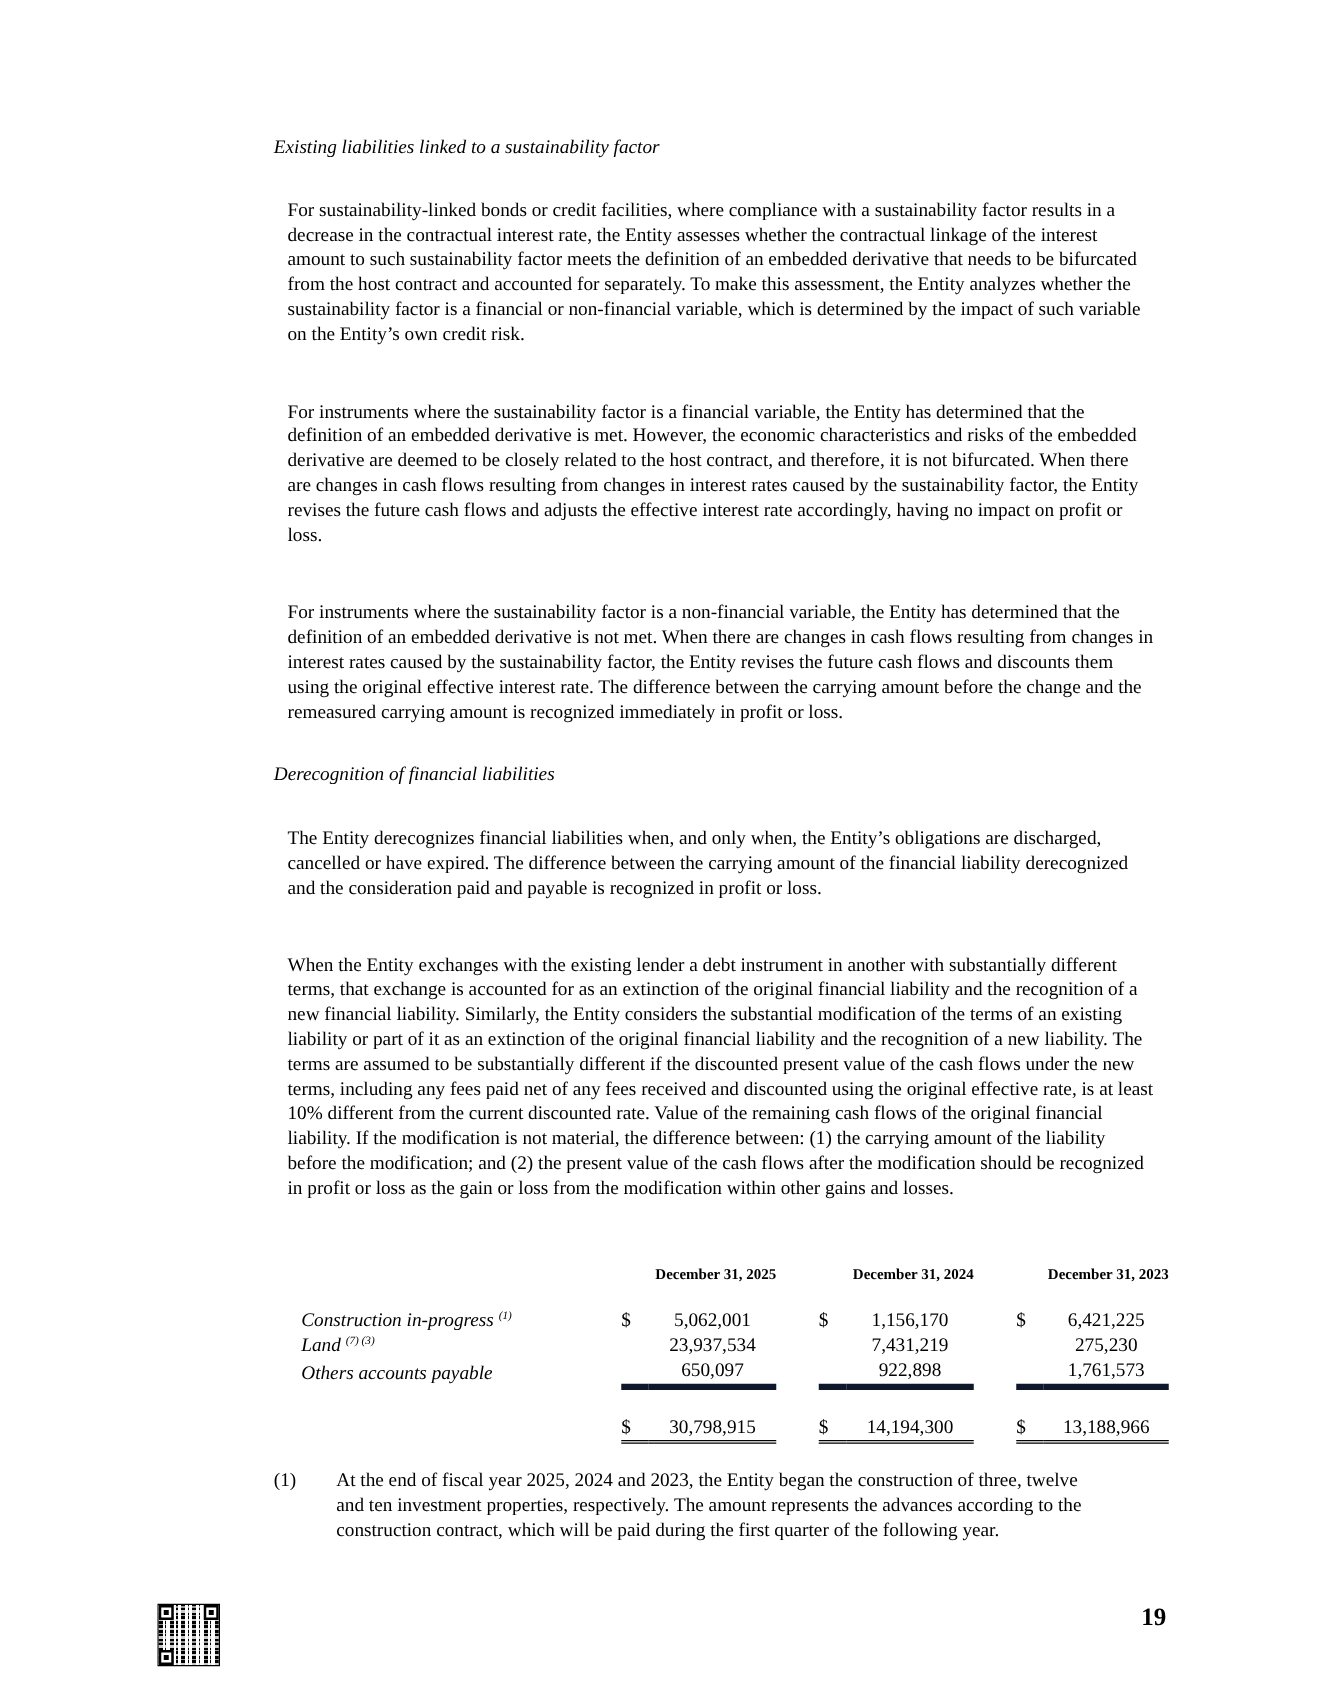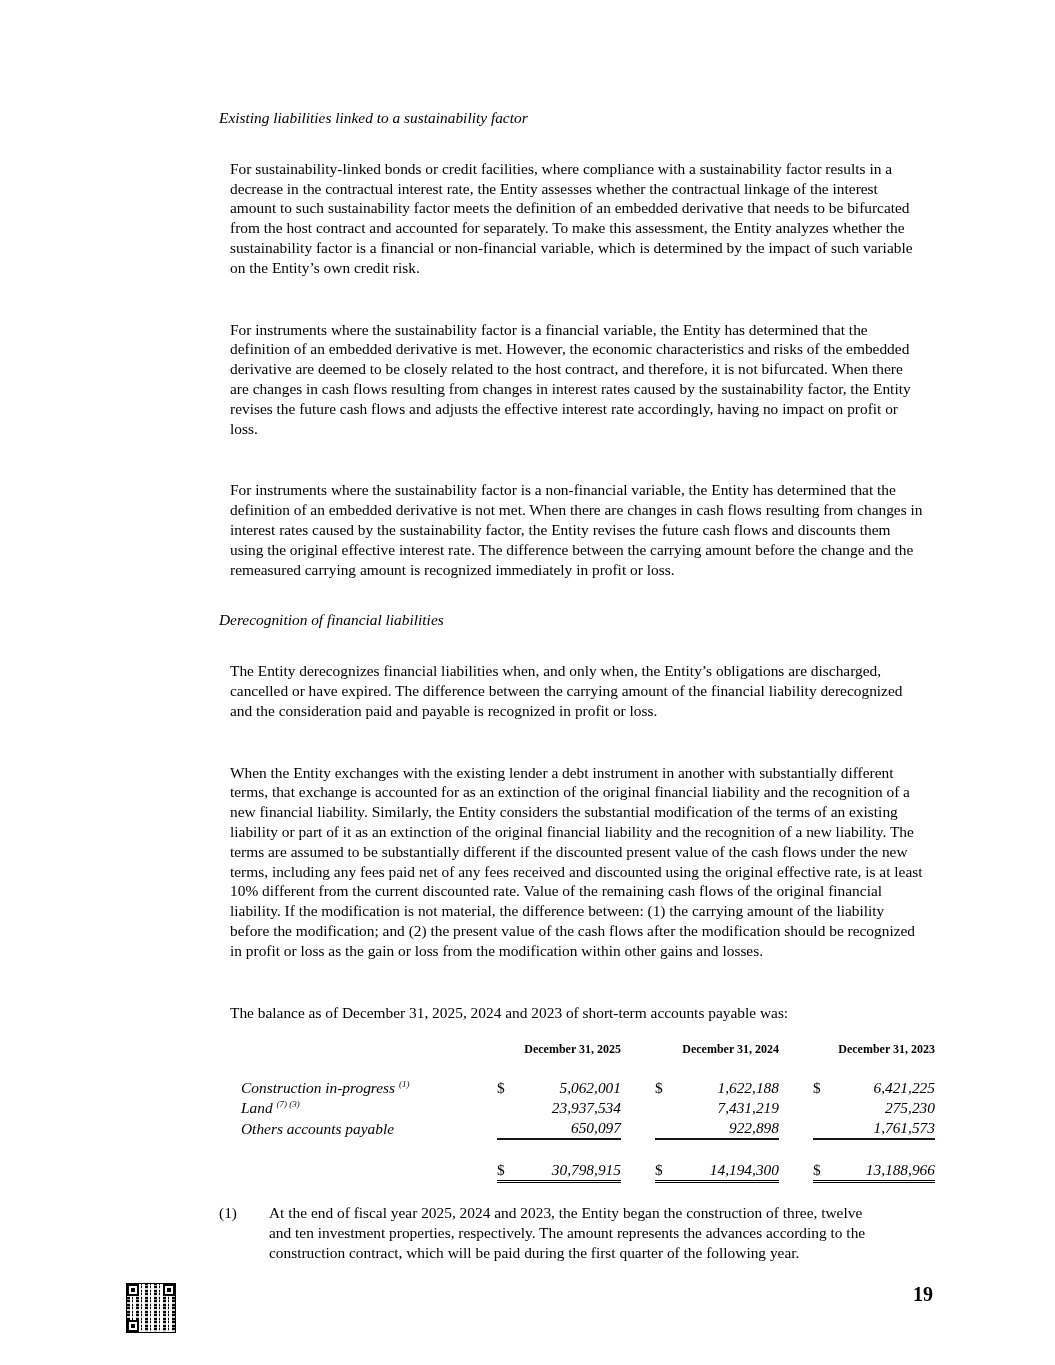--- a/index.html
+++ b/index.html
@@ -25,23 +25,23 @@
     }
     table.ap th {
       font-weight: bold;
       font-size: 12px;
       text-align: right;
       padding: 0 0 18px 0;
     }
     table.ap td { padding: 0; height: 20px; }
     td.label { padding-left: 22px !important; font-style: italic; }
     td.cur { text-align: left; }
-    td.num { text-align: right; font-style: italic; }
+    td.num { text-align: center; }
     sup { font-size: 9px; line-height: 0; vertical-align: 6px; }
-    .ul td.cur, .ul td.num { border-bottom: 2px solid #0f172a; }
+    .ul td.cur, .ul td.num { border-bottom: 5px solid #0f172a; }
     .spacer td { height: 12px; }
     .total td.cur, .total td.num { border-bottom: 3px double #000; }
 
     .footnote { display: flex; margin-top: 20px; }
     .fn-num { width: 50px; flex: none; }
     .fn-text { flex: 1; padding-right: 60px; }
 
     .qr {
       position: absolute; left: 127px; top: 1284px; width: 48px; height: 48px;
       background:
@@ -69,21 +69,20 @@
   <p>For instruments where the sustainability factor is a financial variable, the Entity has determined that the definition of an embedded derivative is met. However, the economic characteristics and risks of the embedded derivative are deemed to be closely related to the host contract, and therefore, it is not bifurcated. When there are changes in cash flows resulting from changes in interest rates caused by the sustainability factor, the Entity revises the future cash flows and adjusts the effective interest rate accordingly, having no impact on profit or loss.</p>
   <div class="gap"></div>
   <p>For instruments where the sustainability factor is a non-financial variable, the Entity has determined that the definition of an embedded derivative is not met. When there are changes in cash flows resulting from changes in interest rates caused by the sustainability factor, the Entity revises the future cash flows and discounts them using the original effective interest rate. The difference between the carrying amount before the change and the remeasured carrying amount is recognized immediately in profit or loss.</p>
   <div class="gap"></div>
   <p class="heading-italic">Derecognition of financial liabilities</p>
   <div class="gap"></div>
   <p>The Entity derecognizes financial liabilities when, and only when, the Entity’s obligations are discharged, cancelled or have expired. The difference between the carrying amount of the financial liability derecognized and the consideration paid and payable is recognized in profit or loss.</p>
   <div class="gap"></div>
   <p>When the Entity exchanges with the existing lender a debt instrument in another with substantially different terms, that exchange is accounted for as an extinction of the original financial liability and the recognition of a new financial liability. Similarly, the Entity considers the substantial modification of the terms of an existing liability or part of it as an extinction of the original financial liability and the recognition of a new liability. The terms are assumed to be substantially different if the discounted present value of the cash flows under the new terms, including any fees paid net of any fees received and discounted using the original effective rate, is at least 10% different from the current discounted rate. Value of the remaining cash flows of the original financial liability. If the modification is not material, the difference between: (1) the carrying amount of the liability before the modification; and (2) the present value of the cash flows after the modification should be recognized in profit or loss as the gain or loss from the modification within other gains and losses.</p>
   <div class="gap"></div>
-  <p>The balance as of December 31, 2025, 2024 and 2023 of short-term accounts payable was:</p>
 
   <table class="ap">
     <colgroup>
       <col style="width:278px">
         <col style="width:22px">
         <col style="width:102px">
       <col style="width:34px">
         <col style="width:22px">
         <col style="width:102px">
       <col style="width:34px">
@@ -100,21 +99,21 @@
         <th colspan="2">December 31, 2023</th>
       </tr>
     </thead>
     <tbody>
       <tr>
         <td class="label"><span>Construction in-progress</span> <sup>(1)</sup></td>
         <td class="cur">$</td>
         <td class="num">5,062,001</td>
         <td></td>
         <td class="cur">$</td>
-        <td class="num">1,622,188</td>
+        <td class="num">1,156,170</td>
         <td></td>
         <td class="cur">$</td>
         <td class="num">6,421,225</td>
       </tr>
       <tr>
         <td class="label"><span>Land</span> <sup>(7) (3)</sup></td>
         <td></td>
         <td class="num">23,937,534</td>
         <td></td>
           <td></td>

